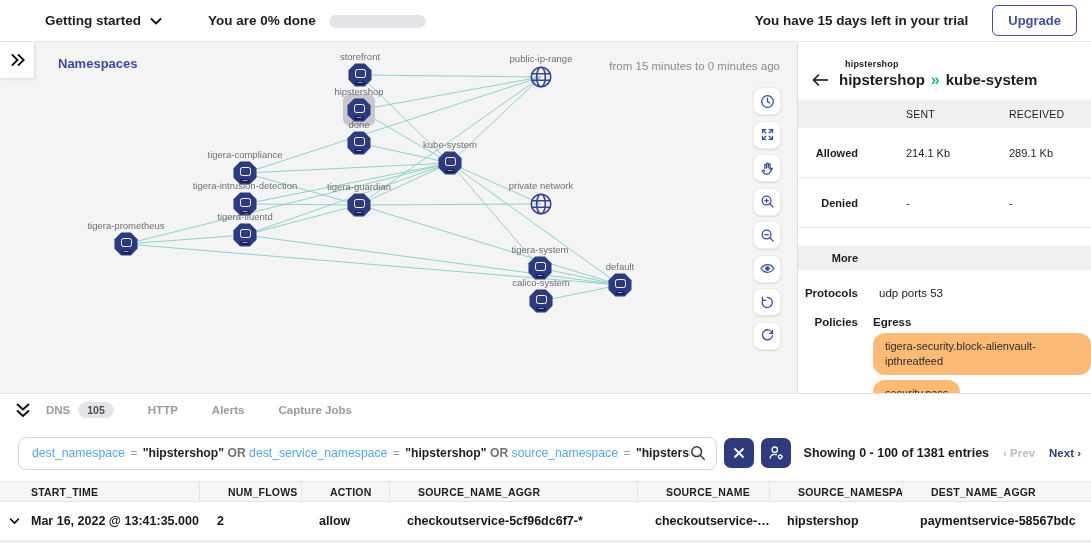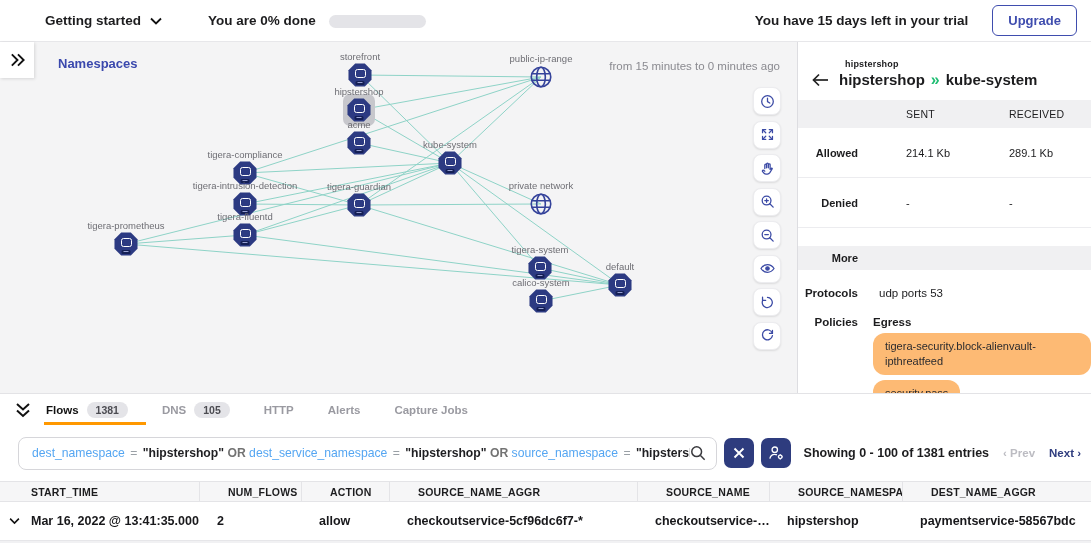--- a/index.html
+++ b/index.html
@@ -170,21 +170,21 @@
         <div class="sel-box" style="left: 343px; top: 52px;"></div>
         <div class="gnode" style="left: 347px; top: 56px;">
           <div class="screen"></div>
           <div class="nbadge"></div>
         </div>
         <div class="nlabel" style="left: 269px; top: 44px;">hipstershop</div>
         <div class="gnode" style="left: 347px; top: 89px;">
           <div class="screen"></div>
           <div class="nbadge"></div>
         </div>
-        <div class="nlabel" style="left: 269px; top: 77px;">acme</div>
+        <div class="nlabel" style="left: 269px; top: 77px;">done</div>
         <div class="gnode" style="left: 438px; top: 109px;">
           <div class="screen"></div>
           <div class="nbadge"></div>
         </div>
         <div class="nlabel" style="left: 360px; top: 97px;">kube-system</div>
         <div class="gnet" style="left: 528px; top: 22px;"><svg width="26" height="26" viewBox="0 0 24 24" fill="none" stroke="#35439b" stroke-width="1.5">
             <circle cx="12" cy="12" r="9"></circle>
             <ellipse cx="12" cy="12" rx="4" ry="9"></ellipse>
             <path d="M3.5 9h17M3.5 15h17"></path>
           </svg></div>
@@ -356,24 +356,20 @@
 </div>
 
 <div class="tabs-bar">
   <span class="collapse-btn">
     <svg width="18" height="17" viewBox="0 0 18 17" fill="none" stroke="#111" stroke-width="2">
         <path d="M3 3l6 5.5L15 3"></path>
         <path d="M3 9.5l6 5.5 6-5.5"></path>
       </svg>
   </span>
   <div class="tabs" id="tabs">
-      <div class="tab active">
-        <span>Flows</span>
-        <span class="badge">1381</span>
-      </div>
       <div class="tab">
         <span>DNS</span>
         <span class="badge">105</span>
       </div>
       <div class="tab">
         <span>HTTP</span>
       </div>
       <div class="tab">
         <span>Alerts</span>
       </div>

